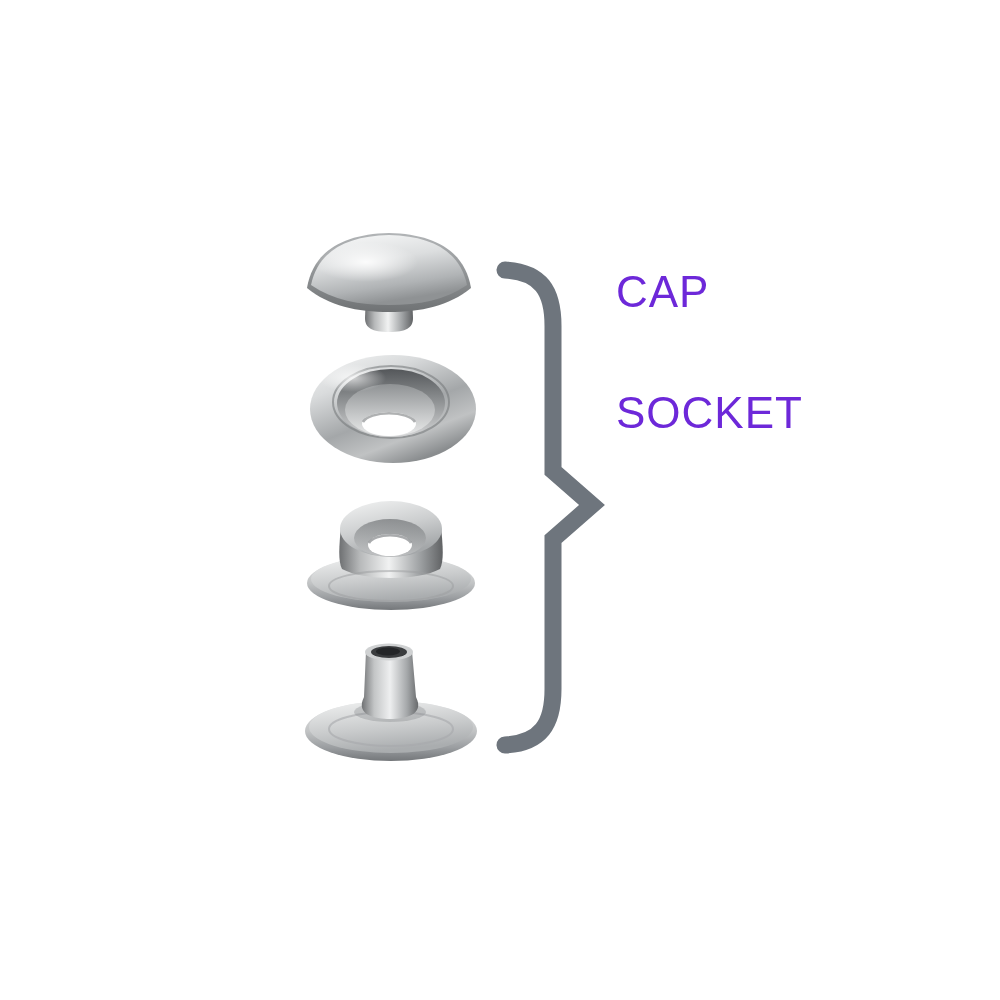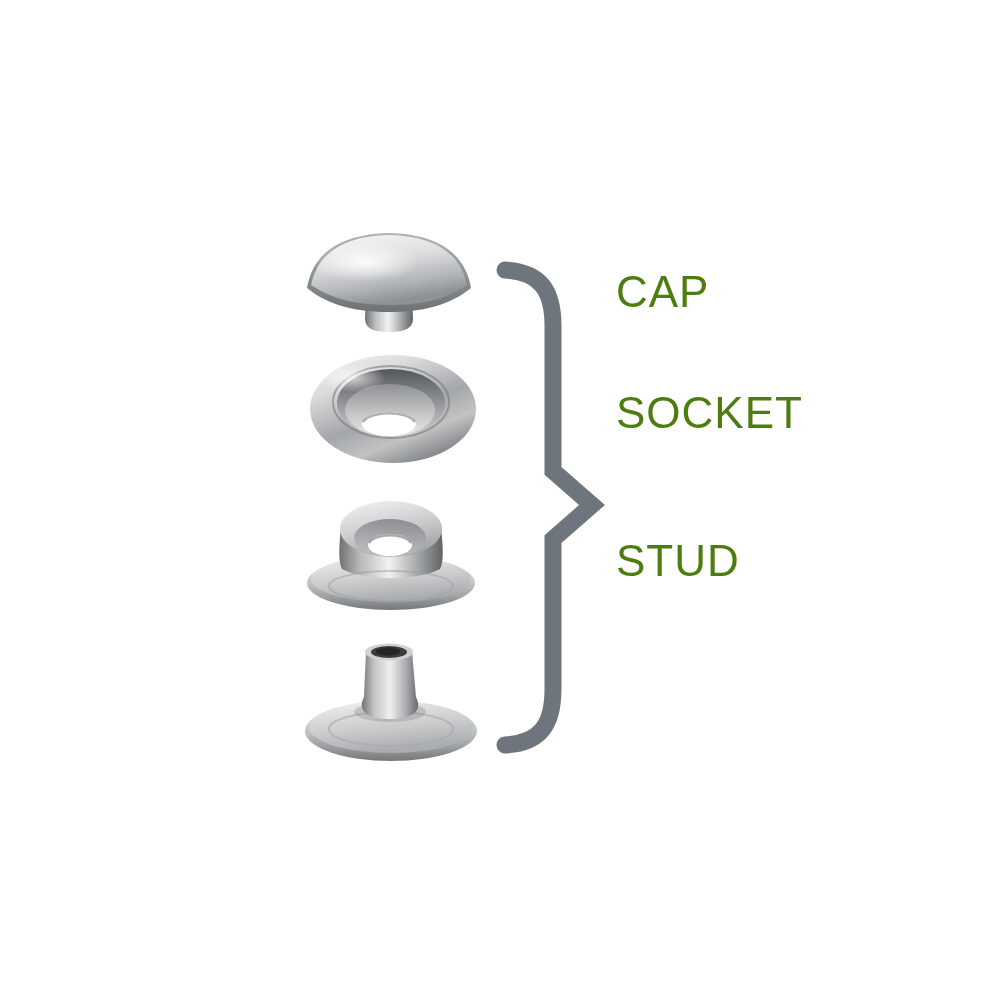--- a/index.html
+++ b/index.html
@@ -22,21 +22,21 @@
     width: 1000px;
     height: 1000px;
   }
   .part-label {
     position: absolute;
     left: 616px;
     font-size: 44px;
     line-height: 46px;
     font-weight: 400;
     letter-spacing: 1px;
-    color: #4d7c0f;
+    color: #6d28d9;
     white-space: nowrap;
     user-select: none;
   }
   .label-cap    { top: 269px; }
   .label-socket { top: 390px; }
   .label-stud   { top: 538px; }
   .label-post   { top: 683px; }
 </style>
 </head>
 <body>
@@ -146,15 +146,14 @@
       <ellipse cx="389" cy="652" rx="24" ry="8.5" fill="#cfd1d2"></ellipse>
       <ellipse cx="389" cy="652" rx="18" ry="6" fill="#3a3c3e"></ellipse>
       <ellipse cx="388" cy="651.5" rx="12" ry="4" fill="#232527"></ellipse>
     </g>
 
     <path d="M 505 270 C 541 272 553 291 553 326 L 553 471 L 592 505 L 553 539 L 553 689 C 553 724 541 743 505 745" fill="none" stroke="#6e757d" stroke-width="17" stroke-linecap="round" stroke-linejoin="miter"></path>
   </svg>
 
   <div class="part-label label-cap">CAP</div>
   <div class="part-label label-socket">SOCKET</div>
-  <div class="part-label label-stud">STUD</div>
 
 </div>
 
 </body></html>

